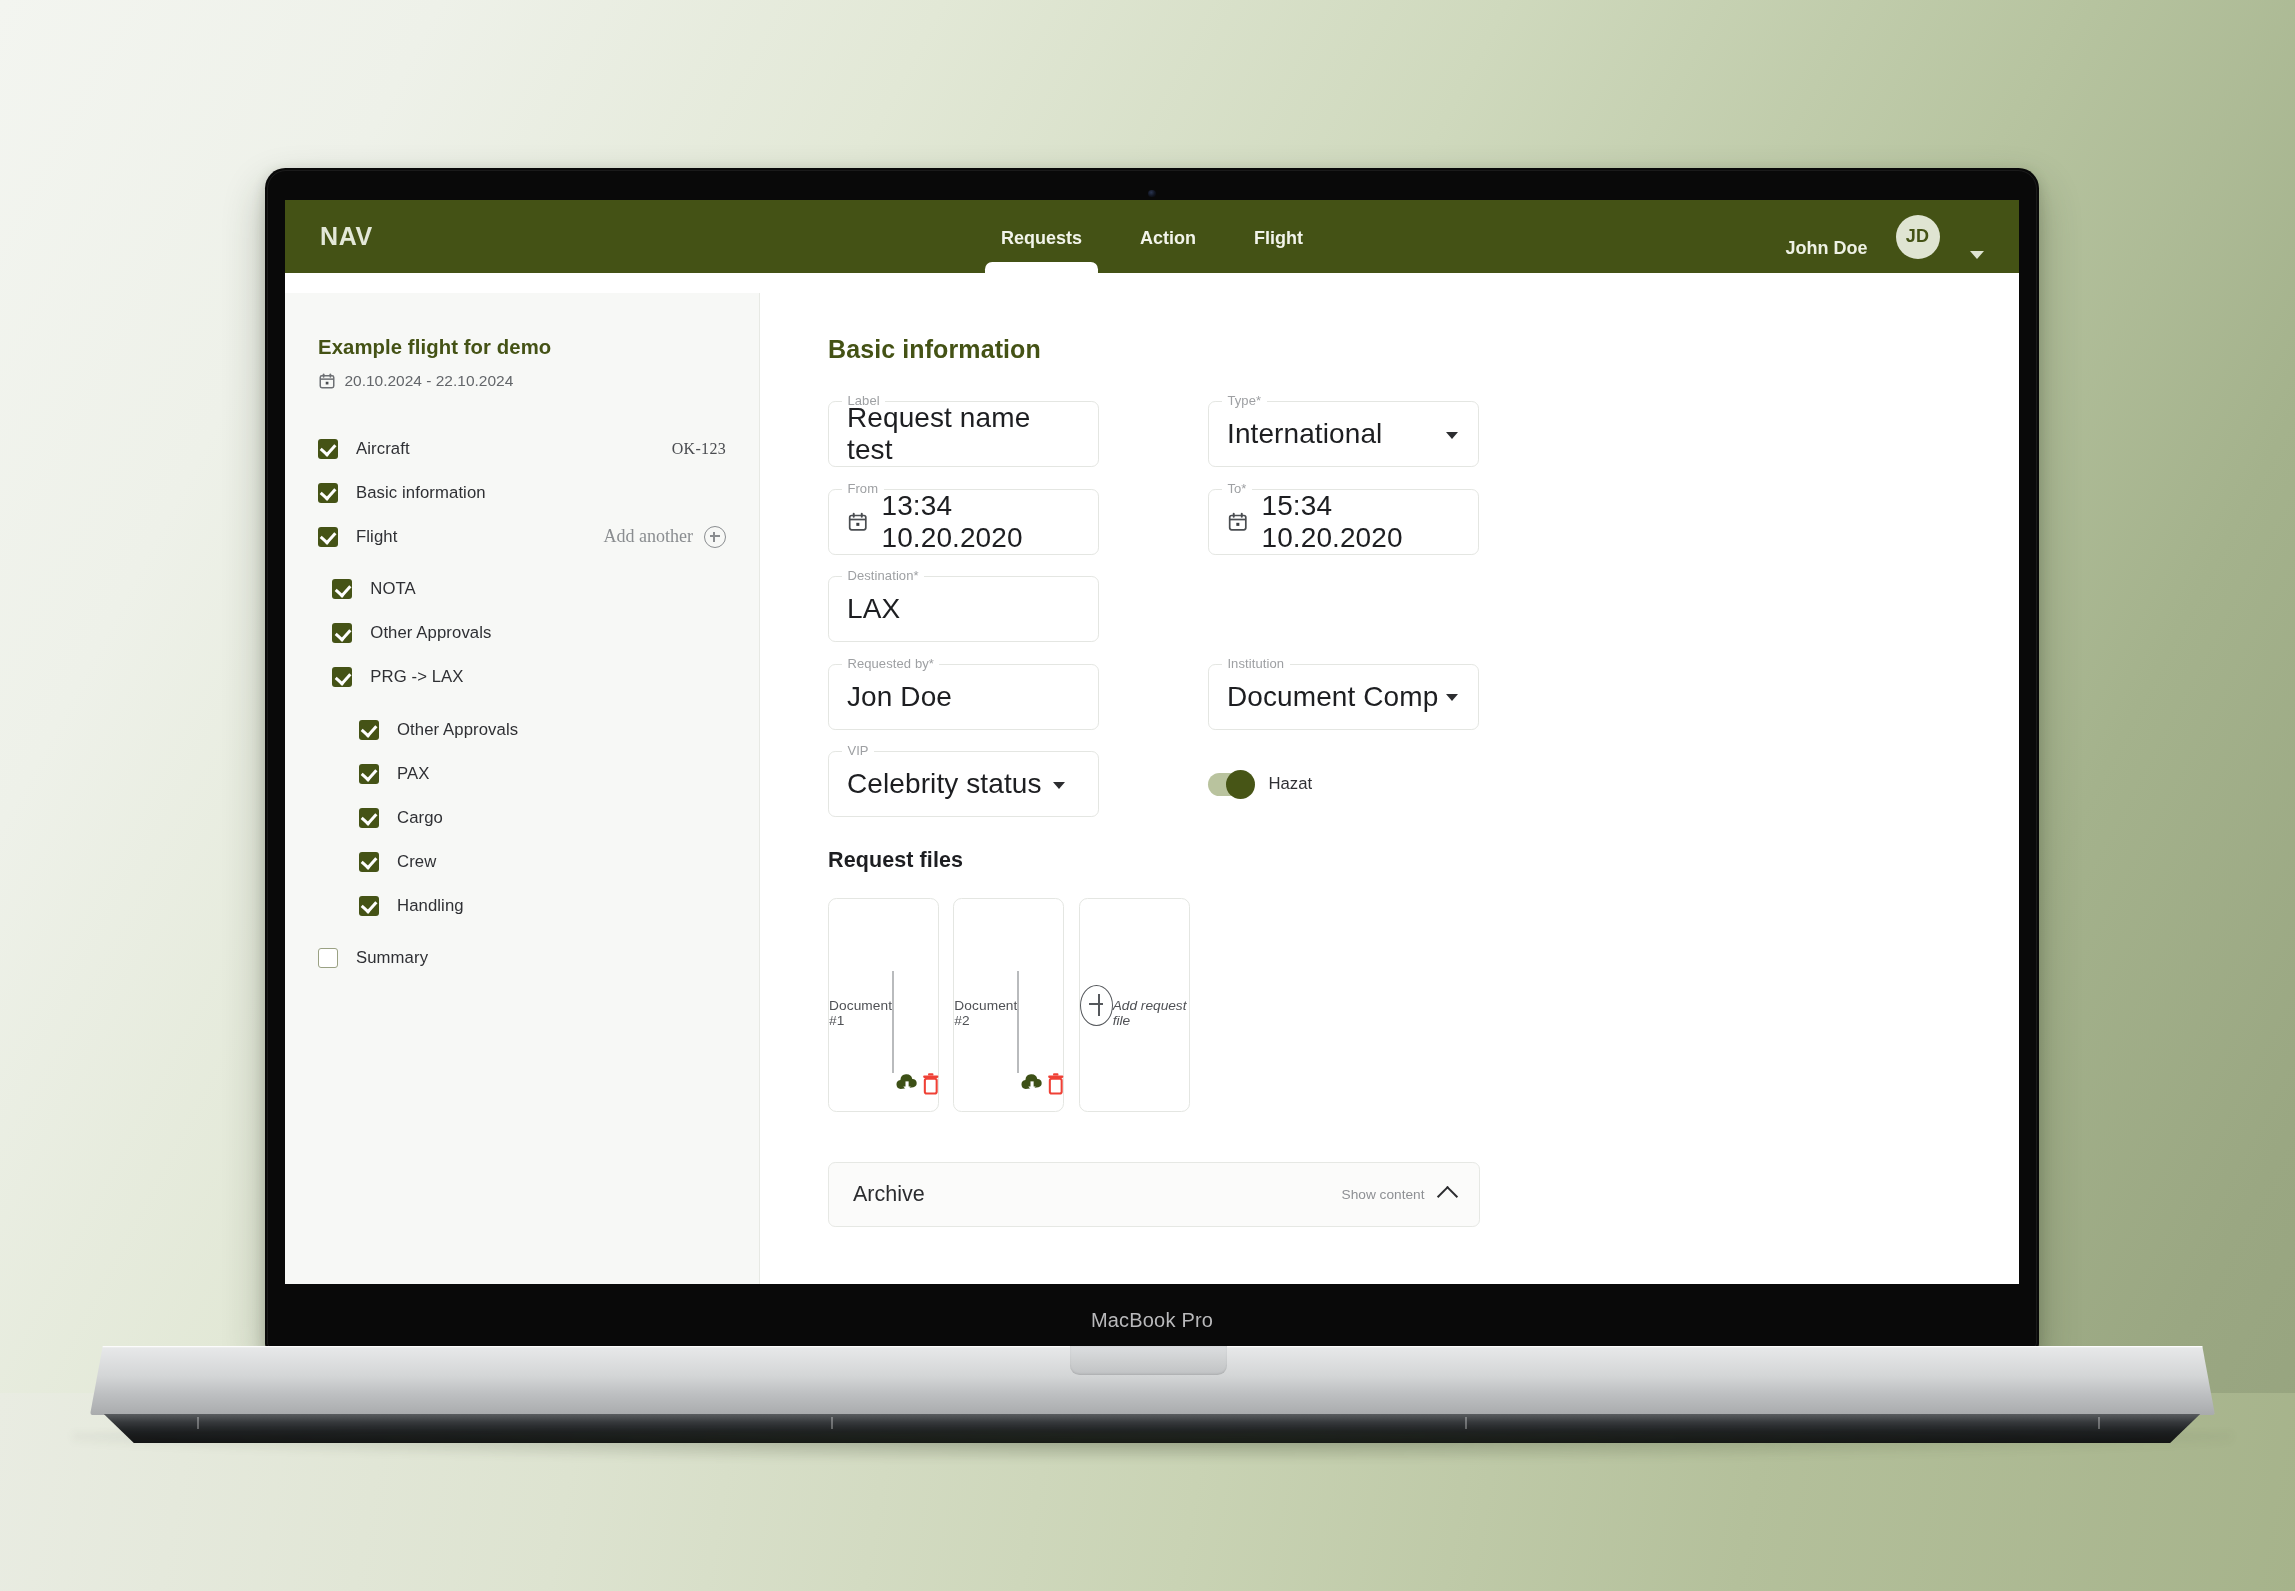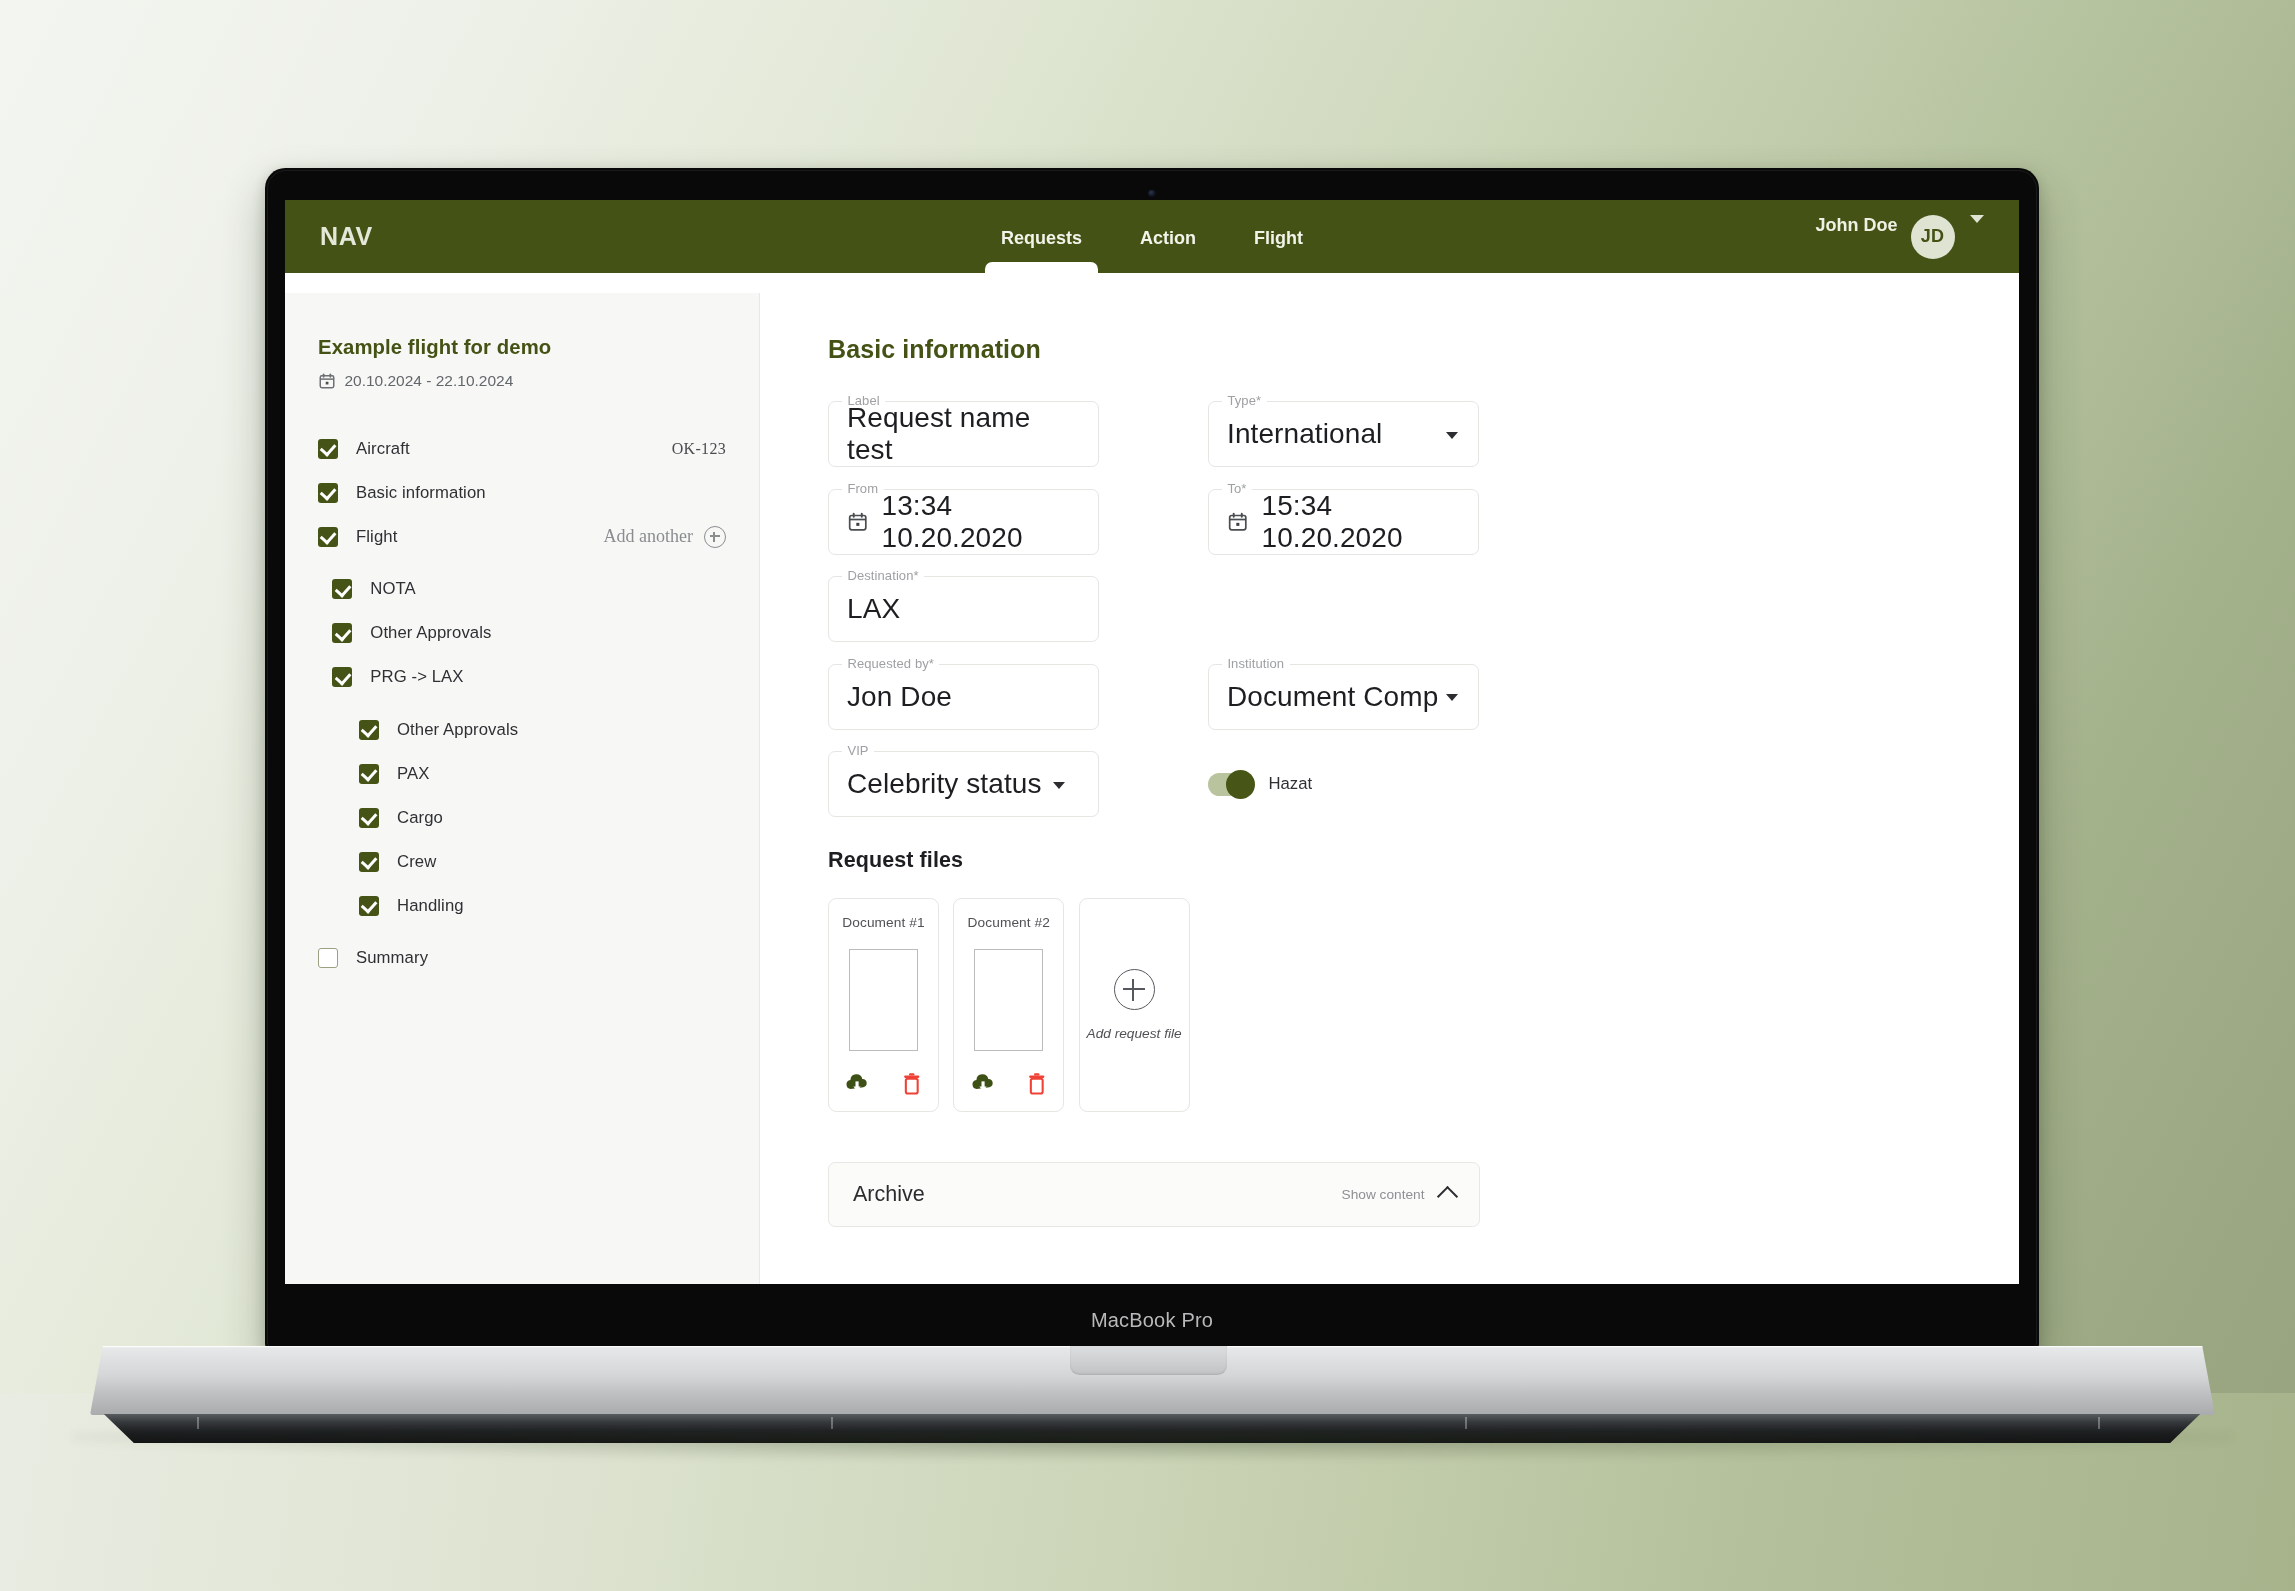--- a/index.html
+++ b/index.html
@@ -198,22 +198,22 @@
     left: 13px;
     right: 13px;
     bottom: -0.6px;
     height: 12px;
     background: #ffffff;
     border-radius: 7.2px 7.2px 0 0;
   }
   #navuser {
     margin-left: auto;
     display: flex;
-    align-items: flex-start;
-    gap: 13px;
+    align-items: flex-end;
+    gap: 28px;
   }
   #navuser-name {
     color: #eef1e4;
     font-size: 18px;
     font-weight: bold;
   }
   #avatar {
     width: 44px;
     height: 44px;
     border-radius: 50%;
@@ -448,21 +448,21 @@
     gap: 14.3px;
   }
   .file-card {
     width: 111px;
     height: 214px;
     border: 1.2px solid #e4e6e2;
     border-radius: 8.4px;
     box-sizing: border-box;
     padding: 15.5px 0 0 0;
     display: flex;
-    flex-direction: column;
+    flex-direction: row;
     align-items: center;
     background: #fff;
   }
   .file-card .fc-title {
     font-size: 13.7px;
     color: #4f5155;
     letter-spacing: 0.1px;
   }
   .file-card .fc-thumb {
     margin-top: 19px;

